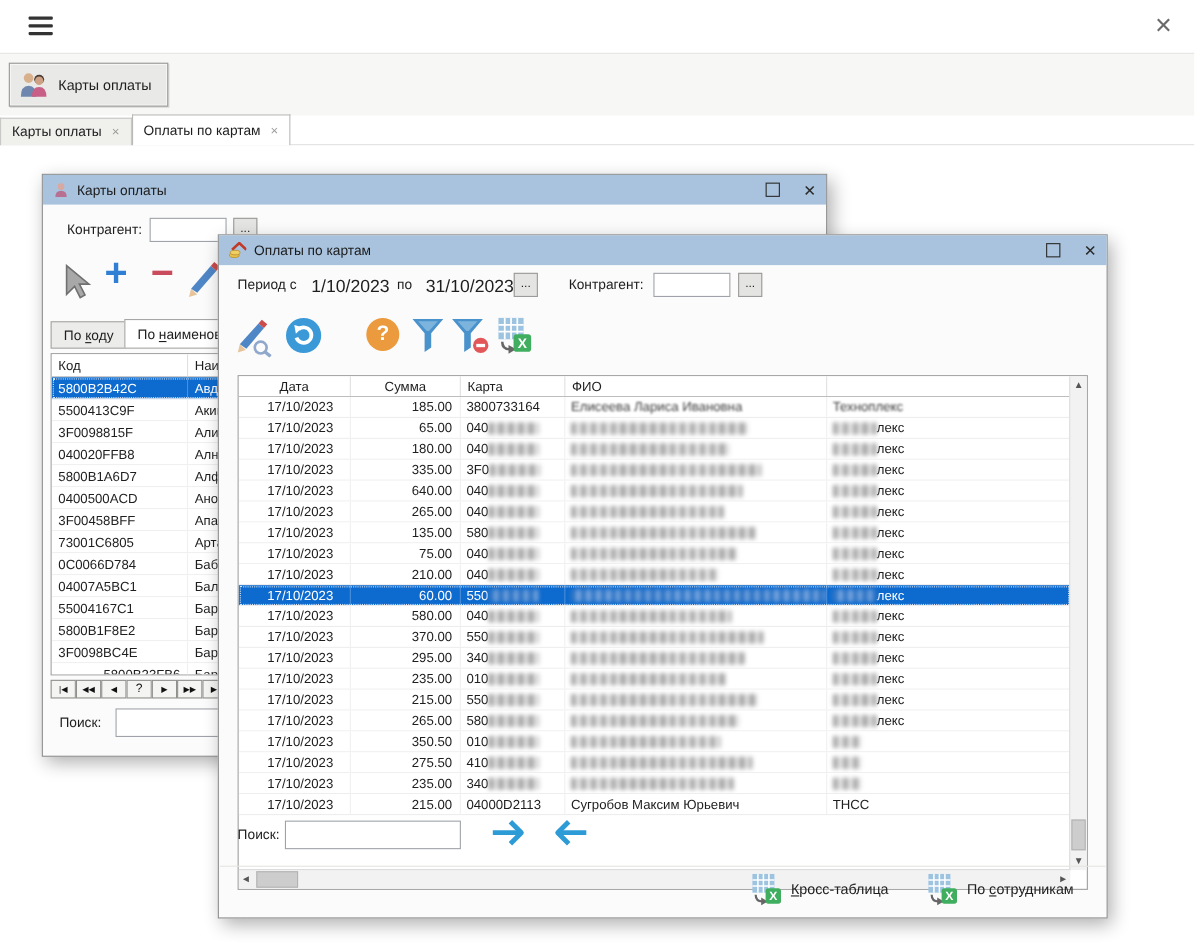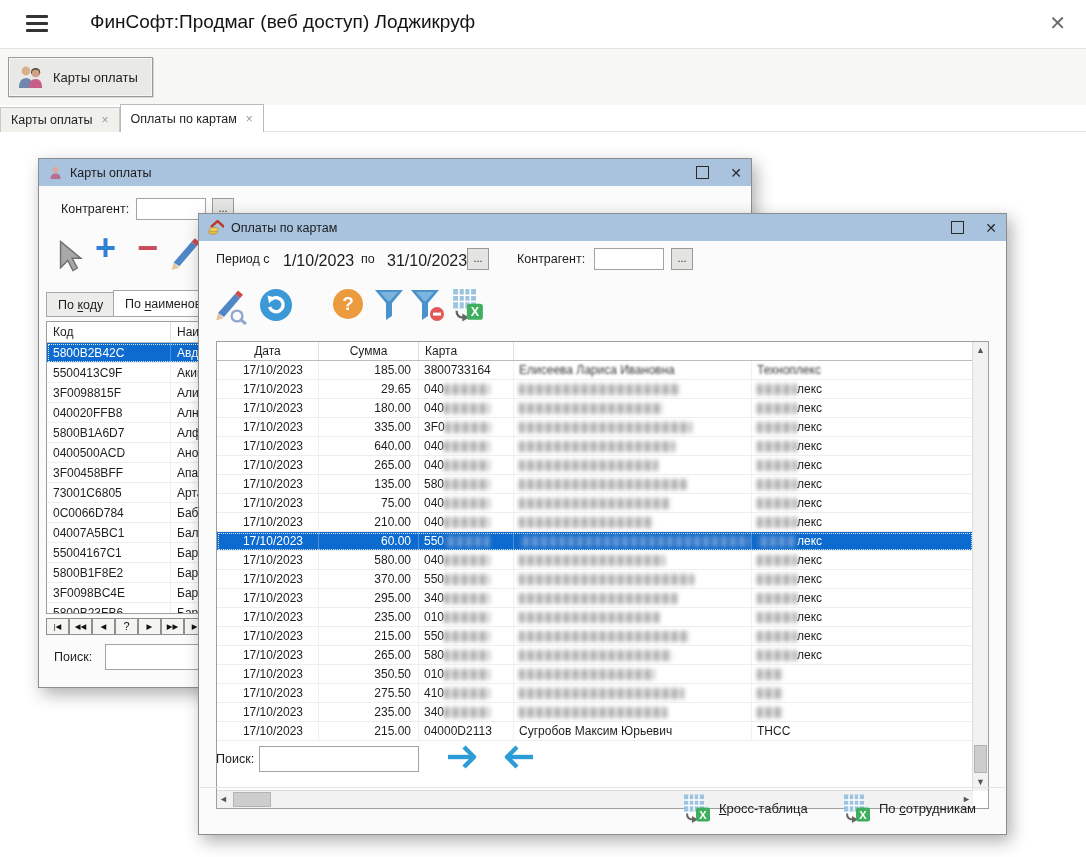--- a/index.html
+++ b/index.html
@@ -83,21 +83,20 @@
 <body>
 
 <div id="stage">
 
   <div class="app-header">
     <div class="burger">
         <span></span>
         <span></span>
         <span></span>
       </div>
-    <div class="app-title">ФинСофт:Продмаг (веб доступ) Лоджикруф</div>
     <div class="app-close">✕</div>
   </div>
 
   <div class="ribbon">
     <div class="rbtn">
       <svg class="ric" viewBox="0 0 28 26">
         <circle cx="9" cy="7" r="4.4" fill="#d9b08c"></circle>
         <path d="M2 24 q0 -10 7 -10 q7 0 7 10 z" fill="#6f87ae"></path>
         <path d="M14 8.5 a4.6 4.6 0 0 1 9.2 0 l-1.2 3 -7 -0.5 z" fill="#4a3a33"></path>
         <circle cx="18.6" cy="9.4" r="3.8" fill="#cfa184"></circle>
@@ -204,21 +203,21 @@
             </div>
             <div class="grow" style="grid-template-columns: 124px 1fr; height: 19px;">
               <div class="cell " style="padding-left: 6px;">5800B1F8E2</div>
               <div class="cell " style="padding-left: 6px;">Бара</div>
             </div>
             <div class="grow" style="grid-template-columns: 124px 1fr; height: 19px;">
               <div class="cell " style="padding-left: 6px;">3F0098BC4E</div>
               <div class="cell " style="padding-left: 6px;">Барт</div>
             </div>
             <div class="grow" style="grid-template-columns: 124px 1fr; height: 19px;">
-              <div class="cell " style="padding-left: 6px;">5800B23FB6</div>
+              <div class="cell " style="padding-left: 6px; margin-left: 41px;">5800B23FB6</div>
               <div class="cell " style="padding-left: 6px;">Барь</div>
             </div>
           </div>
       </div>
 
       <div style="position:absolute;left:7px;top:432px;display:flex;" id="cards-nav">
           <div class="navbtn">|◀</div>
           <div class="navbtn">◀◀</div>
           <div class="navbtn">◀</div>
           <div class="navbtn" style="font-size: 11px;">?</div>
@@ -286,38 +285,39 @@
         <polygon points="9,22.5 15,26 9,29.5" fill="#666"></polygon>
         <rect x="13" y="14" width="14" height="14" rx="2.5" fill="#3fae5f"></rect>
         <text x="20" y="25" font-size="11" font-family="Liberation Sans, sans-serif" font-weight="bold" fill="#fff" text-anchor="middle">X</text>
       </svg>
 
       <div class="gtable" style="left:17px;top:100px;width:773px;height:468px;">
         <div class="ghead" style="grid-template-columns:102px 100px 95px 238px 1fr;height:18px;margin-right:15px;">
           <div class="hcell" style="justify-content:center;">Дата</div>
           <div class="hcell" style="justify-content:center;">Сумма</div>
           <div class="hcell" style="padding-left:6px;">Карта</div>
+          <div class="hcell" style="padding-left:6px;">ФИО</div>
         </div>
         <div id="pay-rows" style="margin-right:15px;">
             <div class="grow" style="grid-template-columns: 102px 100px 95px 238px 1fr; height: 18px;">
               <div class="cell " style="justify-content: flex-end; padding-right: 15px;">17/10/2023</div>
               <div class="cell " style="justify-content: flex-end; padding-right: 7px;">185.00</div>
               <div class="cell " style="padding-left: 5px;">
                 <span>3800733164</span>
               </div>
               <div class="cell " style="padding-left: 5px;">
                 <span class="btxt">Елисеева Лариса Ивановна</span>
               </div>
               <div class="cell " style="padding-left: 5px;">
                 <span class="btxt">Техноплекс</span>
               </div>
             </div>
             <div class="grow" style="grid-template-columns: 102px 100px 95px 238px 1fr; height: 18px;">
               <div class="cell " style="justify-content: flex-end; padding-right: 15px;">17/10/2023</div>
-              <div class="cell " style="justify-content: flex-end; padding-right: 7px;">29.65</div>
+              <div class="cell " style="justify-content: flex-end; padding-right: 7px;">65.00</div>
               <div class="cell " style="padding-left: 5px;">
                 <span>040</span>
                 <span class="rbar" style="width: 46px;"></span>
               </div>
               <div class="cell " style="padding-left: 5px;">
                 <span class="rbar" style="width: 161px;"></span>
               </div>
               <div class="cell " style="padding-left: 5px;">
                 <span class="rbar" style="width: 40px;"></span>
                 <span>лекс</span>

